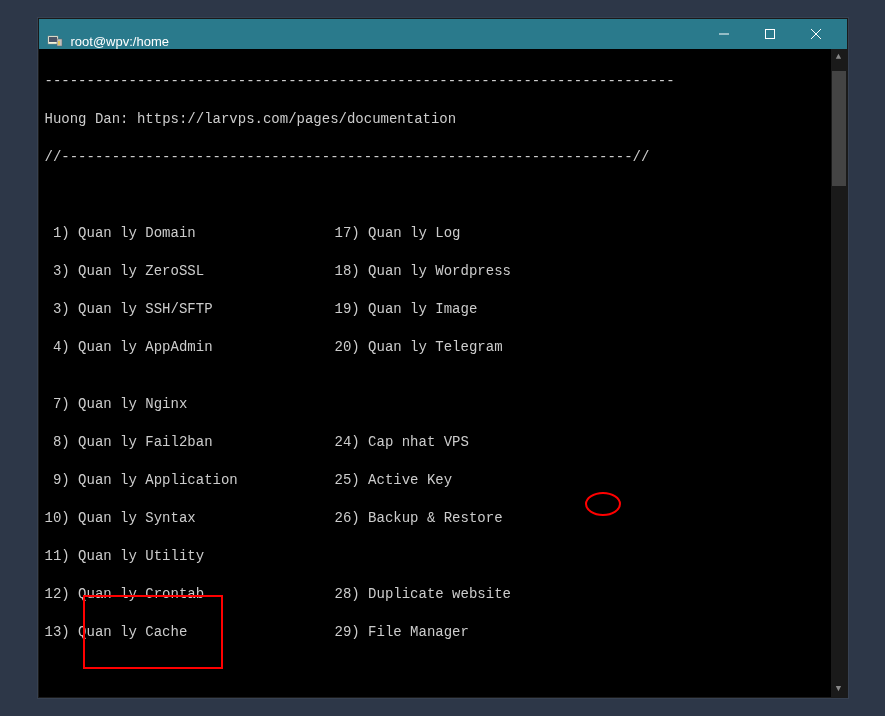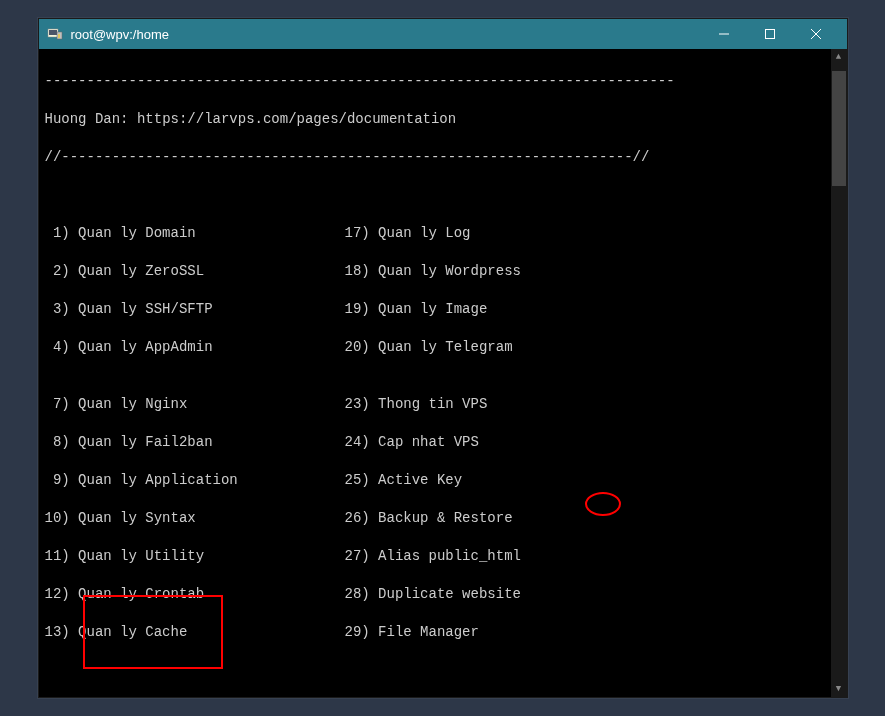--- a/index.html
+++ b/index.html
@@ -22,21 +22,21 @@
       height: 680px;
       background: #000;
       border: 1px solid #1a1a1a;
       box-shadow: 0 0 0 1px rgba(255,255,255,0.05);
       position: relative;
     }
     .titlebar {
       height: 30px;
       background: #2a7a8c;
       display: flex;
-      align-items: center;
+      align-items: flex-end;
       padding: 0 8px;
       color: #fff;
       font-size: 13px;
       font-family: "Segoe UI", sans-serif;
     }
     .titlebar-icon {
       width: 16px;
       height: 16px;
       margin-right: 8px;
       display: flex;
@@ -110,21 +110,20 @@
       width: 16px;
       height: 16px;
       display: flex;
       align-items: center;
       justify-content: center;
       color: #888;
       font-size: 9px;
     }
     .menu-row {
       display: flex;
-      gap: 10px;
     }
     .menu-left {
       width: 290px;
     }
     .divider-line {
       color: #ccc;
     }
     .red-circle {
       position: absolute;
       border: 2px solid #ff0000;
@@ -186,29 +185,29 @@
       </div>
     </div>
   </div>
 
   <div class="terminal">
 <div class="divider-line">---------------------------------------------------------------------------</div>
 <div><span class="guide-label">Huong Dan:</span> <span class="guide-url">https://larvps.com/pages/documentation</span></div>
 <div class="divider-line">//--------------------------------------------------------------------//</div>
 <div>&nbsp;</div>
 <div class="menu-row"><span class="menu-left"> 1) Quan ly Domain</span><span>17) Quan ly Log</span></div>
-<div class="menu-row"><span class="menu-left"> 2) Quan ly ZeroSSL</span><span>18) Quan ly Wordpress</span></div>
+<div class="menu-row"><span class="menu-left"> 3) Quan ly ZeroSSL</span><span>18) Quan ly Wordpress</span></div>
 <div class="menu-row"><span class="menu-left"> 3) Quan ly SSH/SFTP</span><span>19) Quan ly Image</span></div>
 <div class="menu-row"><span class="menu-left"> 4) Quan ly AppAdmin</span><span>20) Quan ly Telegram</span></div>
 <div class="menu-row"></div>
-<div class="menu-row"><span class="menu-left"> 7) Quan ly Nginx</span><span>23) Thong tin VPS</span></div>
+<div class="menu-row"><span class="menu-left"> 7) Quan ly Nginx</span></div>
 <div class="menu-row"><span class="menu-left"> 8) Quan ly Fail2ban</span><span>24) Cap nhat VPS</span></div>
 <div class="menu-row"><span class="menu-left"> 9) Quan ly Application</span><span>25) Active Key</span></div>
 <div class="menu-row"><span class="menu-left">10) Quan ly Syntax</span><span>26) Backup &amp; Restore</span></div>
-<div class="menu-row"><span class="menu-left">11) Quan ly Utility</span><span>27) Alias public_html</span></div>
+<div class="menu-row"><span class="menu-left">11) Quan ly Utility</span></div>
 <div class="menu-row"><span class="menu-left">12) Quan ly Crontab</span><span>28) Duplicate website</span></div>
 <div class="menu-row"><span class="menu-left">13) Quan ly Cache</span><span>29) File Manager</span></div>
 
 
 
 
 
 
 
 

